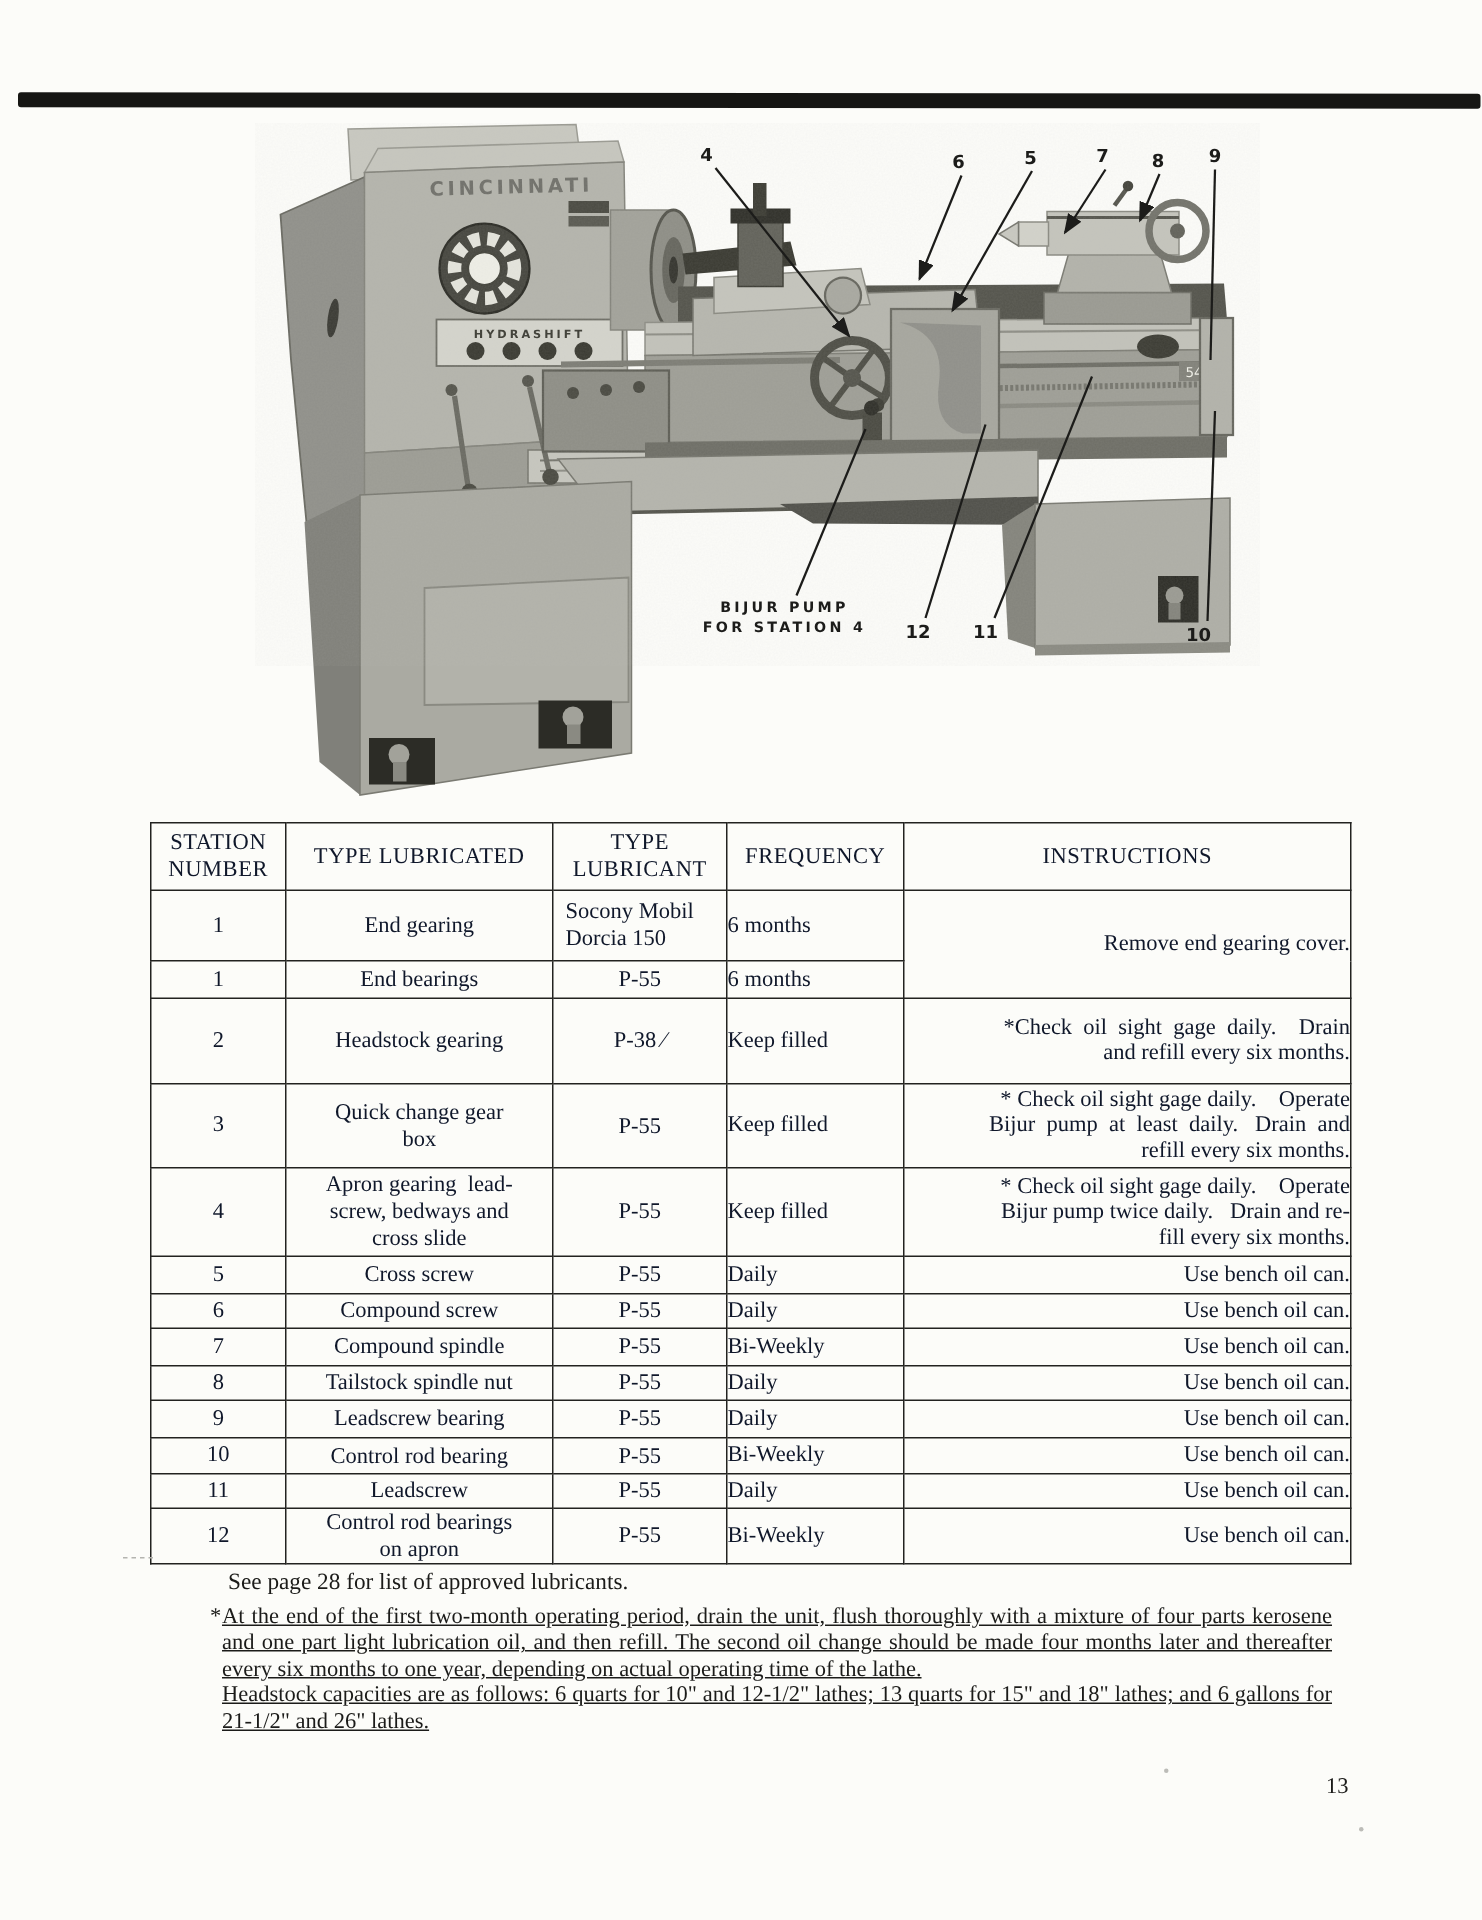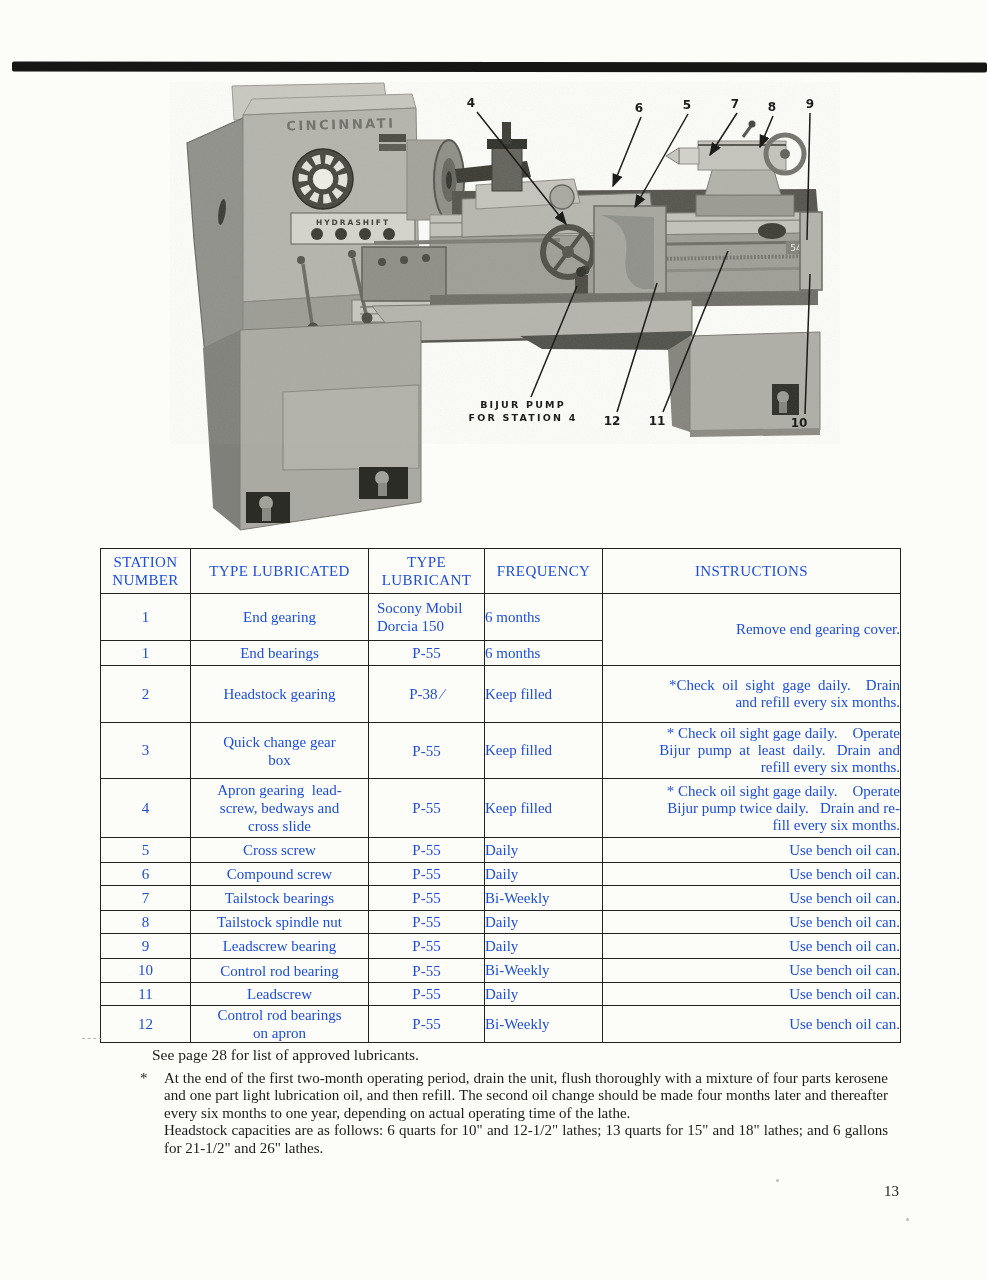--- a/index.html
+++ b/index.html
@@ -7,34 +7,34 @@
     position:relative;width:988px;height:1280px;margin:0 auto;
     background:#fcfcf9;overflow:hidden;
     font-family:"Liberation Serif","DejaVu Serif",serif;color:#1b1b19;
   }
   .top-rule{position:absolute;left:12px;top:62px;width:975px;height:10px;background:#161614;border-radius:2px;transform:rotate(.06deg);}
   .figure-svg{position:absolute;left:150px;top:80px;}
   .caption{position:absolute;left:455px;top:492px;width:420px;text-align:center;font-size:16px;line-height:17px;white-space:pre-wrap;}
   .lube-table{
     position:absolute;left:100px;top:548px;width:800px;
     border-collapse:collapse;table-layout:fixed;
-    font-size:15px;color:#1d4ed8;
+    font-size:15px;color:#0f172a;
   }
   .lube-table th,.lube-table td{border:1.6px solid #222220;vertical-align:middle;padding:0;}
   .lube-table th{font-weight:normal;text-align:center;white-space:pre-line;letter-spacing:.4px;line-height:18px;}
   .c-station{text-align:center;}
   .c-part{text-align:center;padding-left:14px;white-space:pre-wrap;line-height:18px;}
   .c-lub{text-align:center;white-space:pre-wrap;line-height:18px;}
   .c-lub.left{text-align:left;padding-left:8px;margin-left:40px;}
   .c-freq{text-align:left;padding-left:12px;}
   .c-instr{text-align:right;padding:2px 4px 2px 10px;white-space:pre-wrap;line-height:17px;}
   .see-note{position:absolute;left:152px;top:1046px;font-size:15.5px;}
   .footnote{position:absolute;left:140px;top:1070px;width:748px;font-size:15px;line-height:17.4px;}
   .footnote .marker{position:absolute;left:0;top:0;}
-  .footnote .ftext{margin-left:24px;text-align:justify;}
+  .footnote .ftext{margin-left:8px;text-align:justify;text-decoration:underline;}
   .footnote p{margin:0;}
   .pageno{position:absolute;left:884px;top:1183px;font-size:15px;}
   .artifact-dash{position:absolute;left:82px;top:1038px;width:20px;border-top:1.5px dashed #b4b4b0;}
   .speck{position:absolute;width:3px;height:3px;border-radius:50%;background:#bcbcb8;}
 </style>
 </head>
 <body>
 
 <div class="page">
 
@@ -294,21 +294,21 @@
     </tr>
     <tr style="height:23px">
       <td class="c-station">6</td>
       <td class="c-part">Compound screw</td>
       <td class="c-lub">P-55</td>
       <td class="c-freq">Daily</td>
       <td class="c-instr">Use bench oil can.</td>
     </tr>
     <tr style="height:25px">
       <td class="c-station">7</td>
-      <td class="c-part">Tailstock bearings</td>
+      <td class="c-part">Compound spindle</td>
       <td class="c-lub">P-55</td>
       <td class="c-freq">Bi-Weekly</td>
       <td class="c-instr">Use bench oil can.</td>
     </tr>
     <tr style="height:23px">
       <td class="c-station">8</td>
       <td class="c-part">Tailstock spindle nut</td>
       <td class="c-lub">P-55</td>
       <td class="c-freq">Daily</td>
       <td class="c-instr">Use bench oil can.</td>

